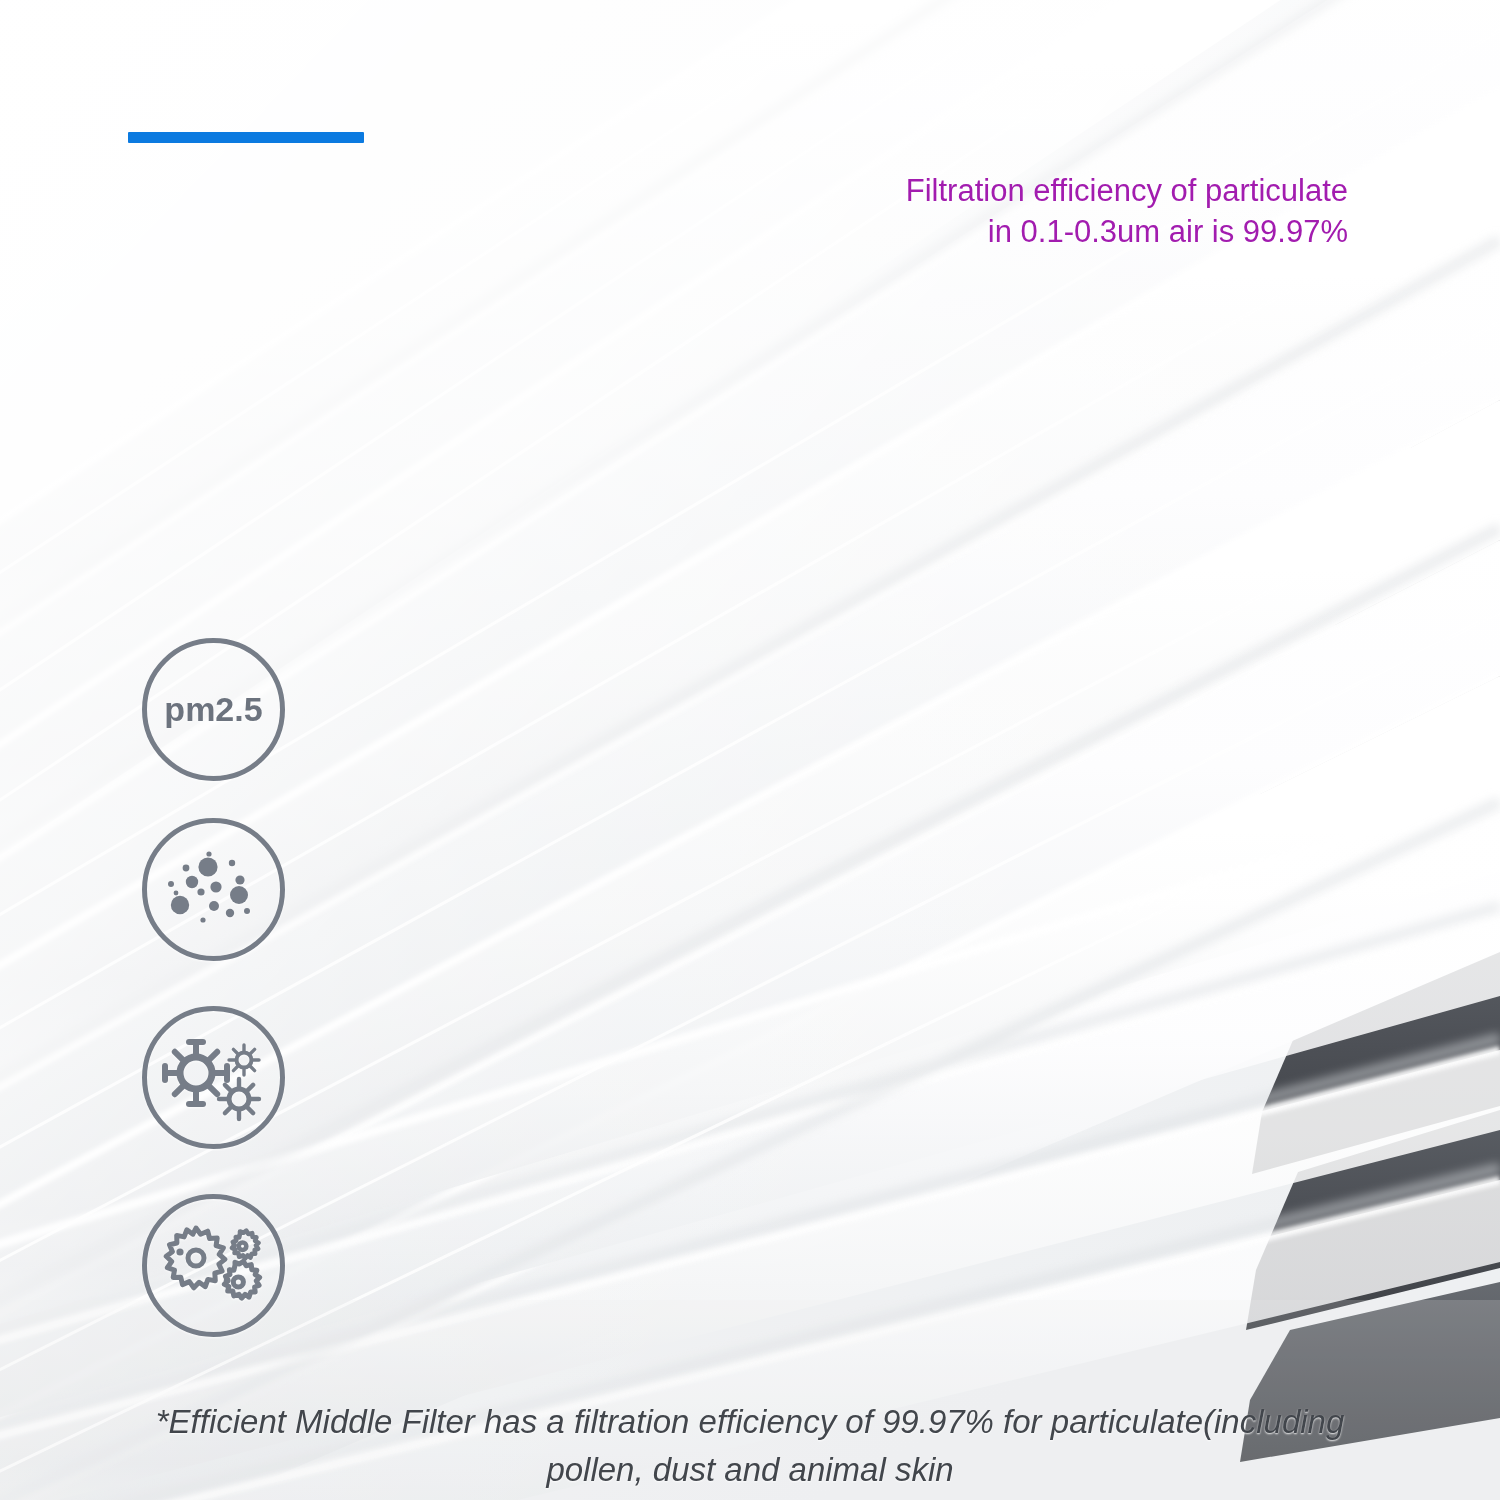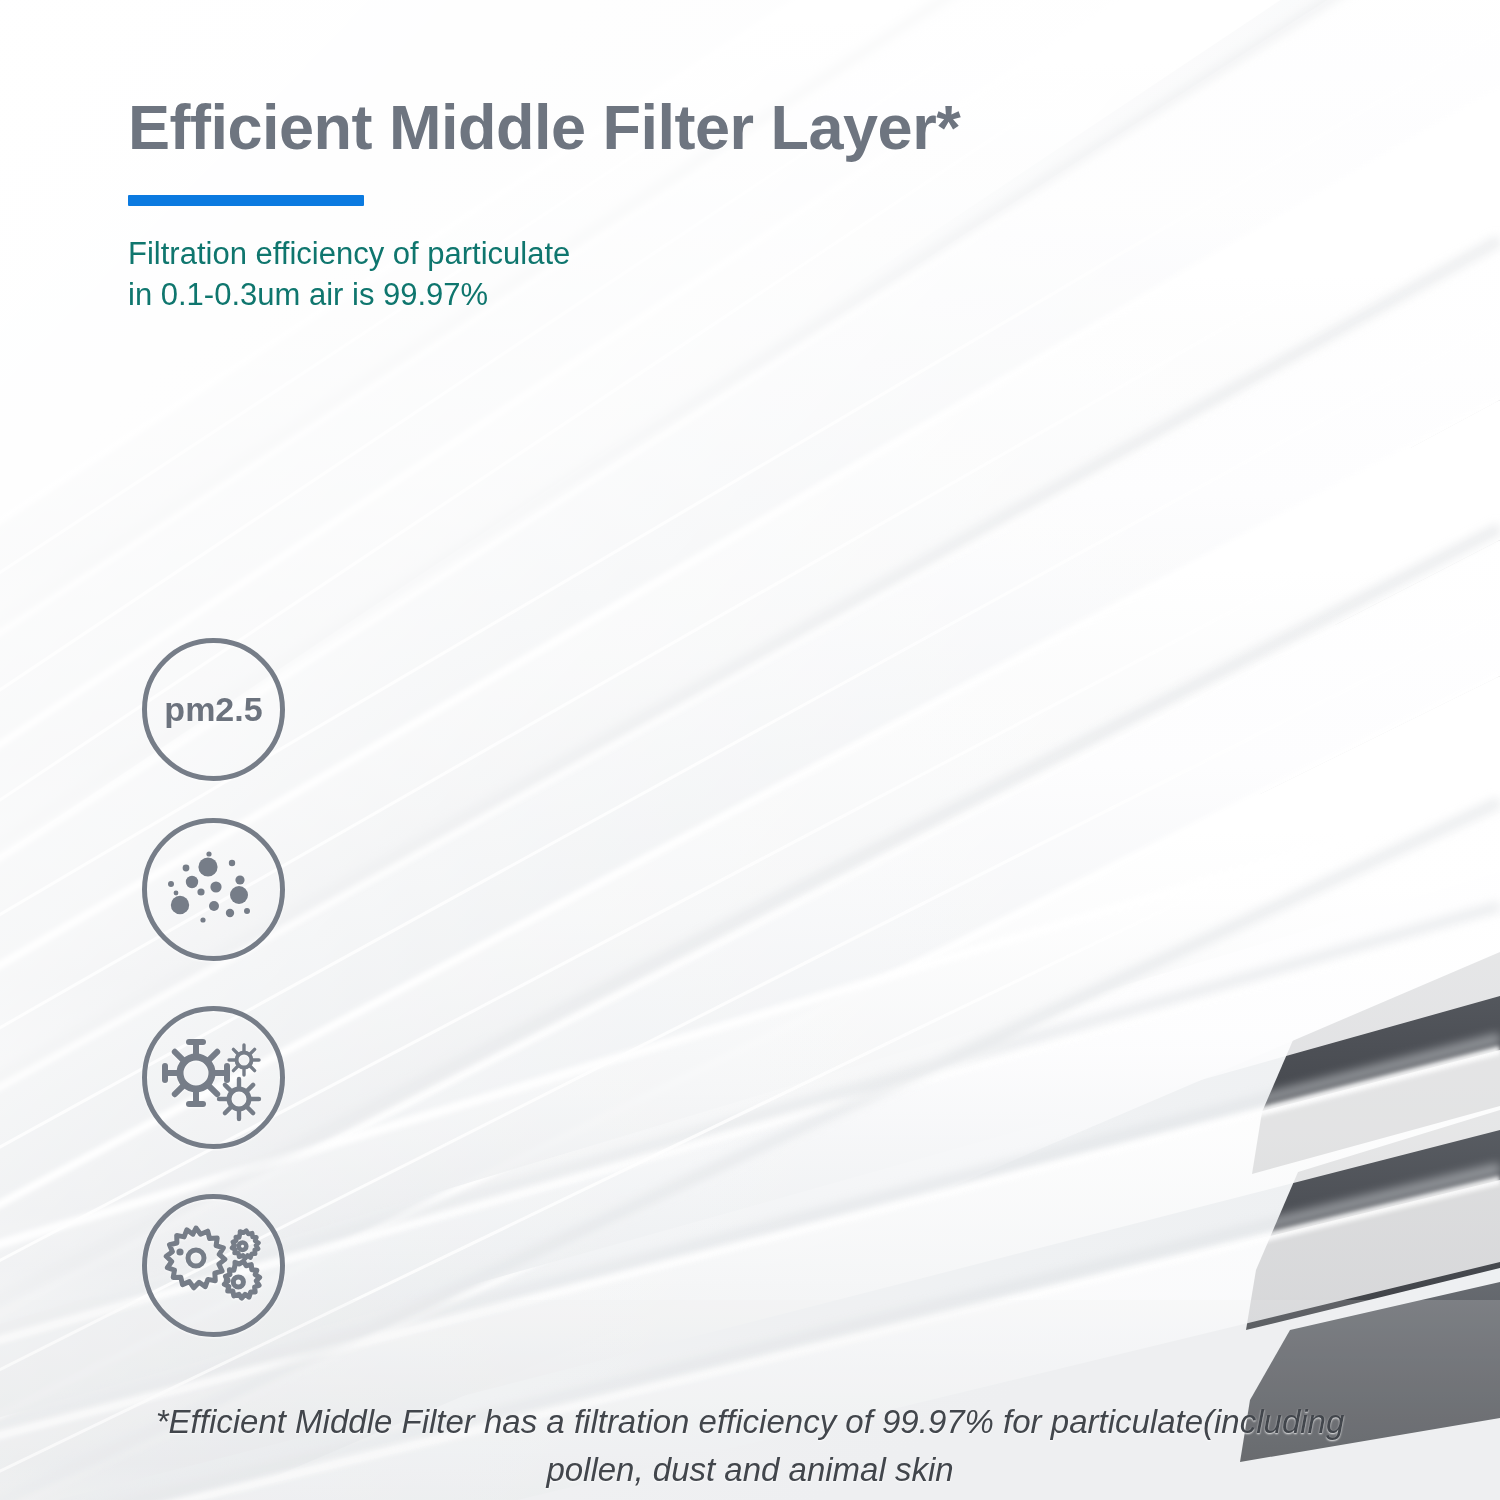--- a/index.html
+++ b/index.html
@@ -18,22 +18,23 @@
   #textblock{position:absolute;left:128px;top:96px;width:1220px;}
   #headline{
     font-size:63px;font-weight:bold;letter-spacing:-0.5px;
     line-height:1.0;margin:0;white-space:nowrap;
     color:#6e7580;
     text-shadow:0 1px 2px rgba(255,255,255,.85);
   }
   #accentbar{margin-top:36px;width:236px;height:11px;border-radius:1px;background:#0b7ae0;}
   #subhead{
     margin-top:27px;font-size:31px;line-height:1.33;font-weight:normal;
-    color:#0f766e;white-space:pre-line;
+    color:#a21caf;white-space:pre-line;
     text-shadow:0 1px 2px rgba(255,255,255,.8);
+    text-align:right;
   }
 
   
   #badges{position:absolute;left:140px;top:628px;}
   .badge{position:absolute;width:147px;height:147px;}
   .badge svg{display:block;width:147px;height:147px;filter:drop-shadow(0 1px 1px rgba(255,255,255,.75));}
   .b0{top:8px}.b1{top:188px}.b2{top:376px}.b3{top:564px}
 
   
   #footnote{
@@ -210,21 +211,20 @@
         </g>
       </g>
 
       <rect width="1500" height="1500" fill="url(#hazeG)"></rect>
 
       <rect y="1300" width="1500" height="200" fill="#eceef0" opacity=".18"></rect>
     </svg>
   </div>
 
   <div id="textblock">
-    <h1 id="headline">Efficient Middle Filter Layer*</h1>
     <div id="accentbar"></div>
     <p id="subhead">Filtration efficiency of particulate
 in 0.1-0.3um air is 99.97%</p>
   </div>
 
   <div id="badges">
 
     <div class="badge b0">
       <svg viewBox="0 0 147 147" xmlns="http://www.w3.org/2000/svg">
         <circle cx="73.5" cy="73.5" r="69" fill="none" stroke="#767d88" stroke-width="5"></circle>

